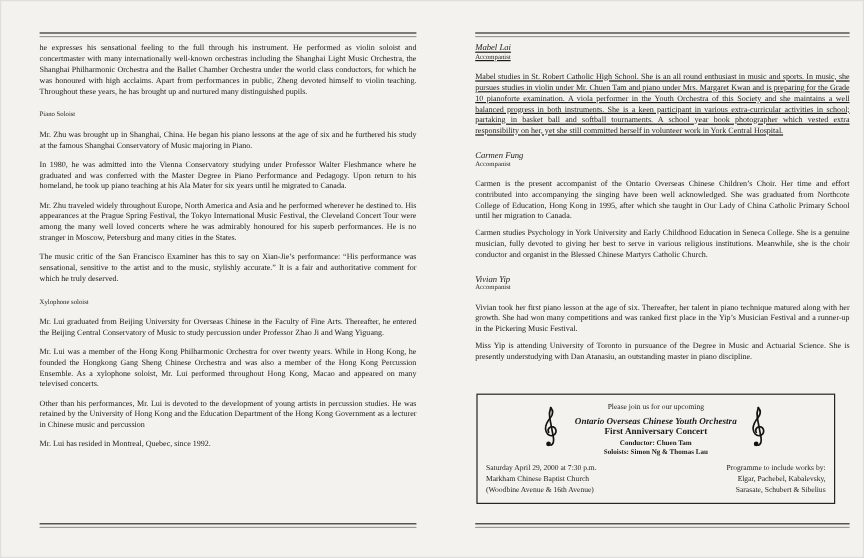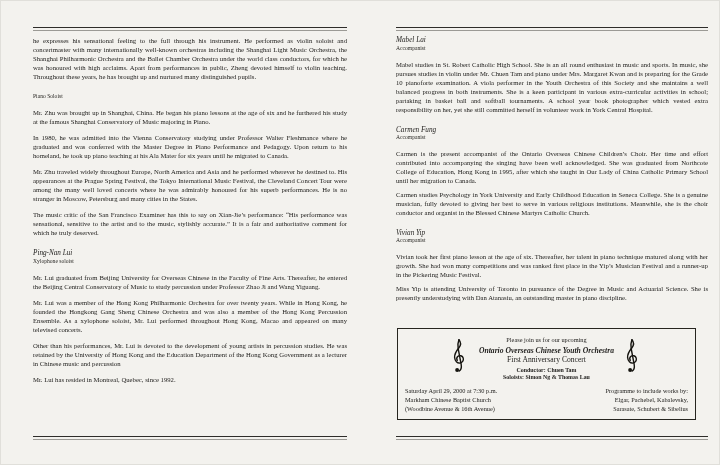--- a/index.html
+++ b/index.html
@@ -27,38 +27,38 @@
   .rule-bottom{top:436px;}
   .content{position:absolute;top:36px;left:0;right:0;}
   p.body{
     margin:0 0 7px 0;
     font-size:6.7px;line-height:9px;
     text-align:justify;
     color:#1d1c1a;
   }
   .page-right p.body{margin-bottom:4.5px;}
   .section{margin-top:12px;}
-  .section.first{margin-top:0;}
+  .section.first{margin-top:0;text-decoration:underline;}
   .sname{font-style:italic;font-size:7.2px;line-height:8.5px;}
   .srole{font-size:5.6px;line-height:7px;margin-bottom:8px;color:#2a2925;}
   
   .annbox{
     position:relative;
     margin:26px 12px 0 1px;
     height:90px;
     border:1px solid #26251f;
     background:transparent;
   }
   .clef{position:absolute;top:7px;width:16px;height:40px;}
   .clef-left{left:52px;}
   .clef-right{right:56px;}
   .ann-center{padding:7px 80px 0 80px;text-align:center;}
   .ann-intro{font-size:6.3px;line-height:8px;}
   .ann-title{font-size:7.6px;line-height:9.5px;font-weight:bold;font-style:italic;margin-top:2px;text-align:center;}
-  .ann-sub{font-size:7.6px;line-height:9.5px;font-weight:normal;}
+  .ann-sub{font-size:7.6px;line-height:9.5px;font-weight:bold;}
   .ann-cond{font-size:5.9px;line-height:7.5px;font-weight:bold;margin-top:2px;}
   .ann-solo{font-size:5.9px;line-height:7.5px;font-weight:bold;}
   .ann-bottom{
     position:absolute;left:0;right:0;bottom:5px;
     display:flex;justify-content:space-between;
     padding:0 7px;
   }
   .ann-when{font-size:6.3px;line-height:8.8px;text-align:left;}
   .ann-prog{font-size:6.3px;line-height:8.8px;text-align:right;}
 </style>
@@ -75,21 +75,20 @@
 
       <div class="section">
         <div class="srole">Piano Soloist</div>
         <p class="body">Mr. Zhu was brought up in Shanghai, China.   He began his piano lessons at the age of six and he furthered his study at the famous Shanghai Conservatory of Music majoring in Piano.</p>
         <p class="body">In 1980, he was admitted into the Vienna Conservatory  studying under Professor Walter Fleshmance where  he graduated and was conferred  with the  Master Degree in Piano Performance and Pedagogy. Upon return  to his homeland, he took up piano teaching at his Ala Mater for six years until he migrated to Canada.</p>
         <p class="body">Mr. Zhu traveled widely throughout Europe,  North  America and  Asia and he performed wherever he destined to.   His  appearances at the Prague Spring Festival, the Tokyo International Music Festival, the Cleveland Concert Tour were among the many  well loved concerts where he was admirably honoured for his superb performances.  He is no stranger in Moscow, Petersburg and many cities in the States.</p>
         <p class="body">The music critic of the San Francisco Examiner has this to say on Xian-Jie’s performance: “His performance was sensational, sensitive to the artist and to the music, stylishly accurate.” It is a fair and authoritative comment for which he truly deserved.</p>
       </div>
 
       <div class="section">
-        <div class="sname">Ping-Nan Lui</div>
         <div class="srole">Xylophone soloist</div>
         <p class="body">Mr. Lui graduated from Beijing University for Overseas Chinese in the Faculty of Fine Arts. Thereafter, he entered the Beijing Central Conservatory of Music to study percussion under Professor Zhao Ji and Wang Yiguang.</p>
         <p class="body">Mr. Lui was a member of the Hong Kong Philharmonic Orchestra for over twenty years.   While in Hong Kong, he founded the Hongkong Gang Sheng Chinese Orchestra and was also a member of the Hong Kong Percussion Ensemble.   As a xylophone soloist, Mr. Lui performed throughout Hong Kong, Macao and appeared on many televised concerts.</p>
         <p class="body">Other than his performances, Mr. Lui is devoted to the development of young artists in percussion studies. He was retained by the University of Hong Kong and the Education Department of the Hong Kong Government as a lecturer in Chinese music and percussion</p>
         <p class="body">Mr. Lui has resided in Montreal, Quebec, since 1992.</p>
       </div>
     </div>
   </div>
 
   <div class="page page-right">

